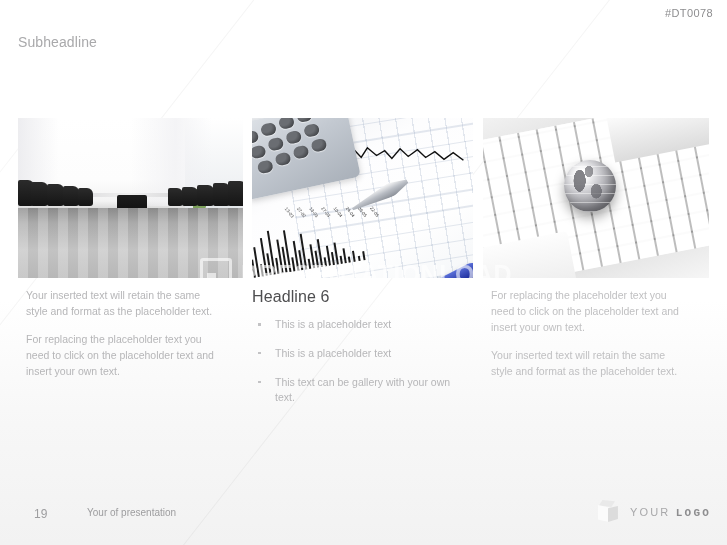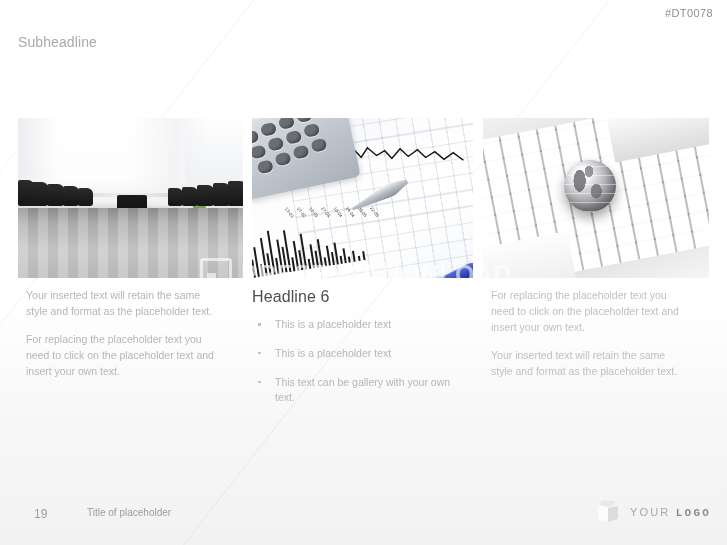--- a/index.html
+++ b/index.html
@@ -501,21 +501,21 @@
     </ul>
   </div>
 
   <div class="col c3">
     <p class="body-text dim">For replacing the placeholder text you need to click on the placeholder text and insert your own text.</p>
     <p class="body-text dim">Your inserted text will retain the same style and format as the placeholder text.</p>
   </div>
 
   <div class="footer">
     <div class="page-num">19</div>
-    <div class="footer-title">Title of placeholder</div>
+    <div class="footer-title">Your of presentation</div>
     <div class="logo-group">
       <div class="cube">
         <div class="face-top"></div>
         <div class="face-left"></div>
         <div class="face-right"></div>
       </div>
       <div class="logo-text"><span>YOUR</span> <span class="bold">LOGO</span></div>
     </div>
   </div>
 

